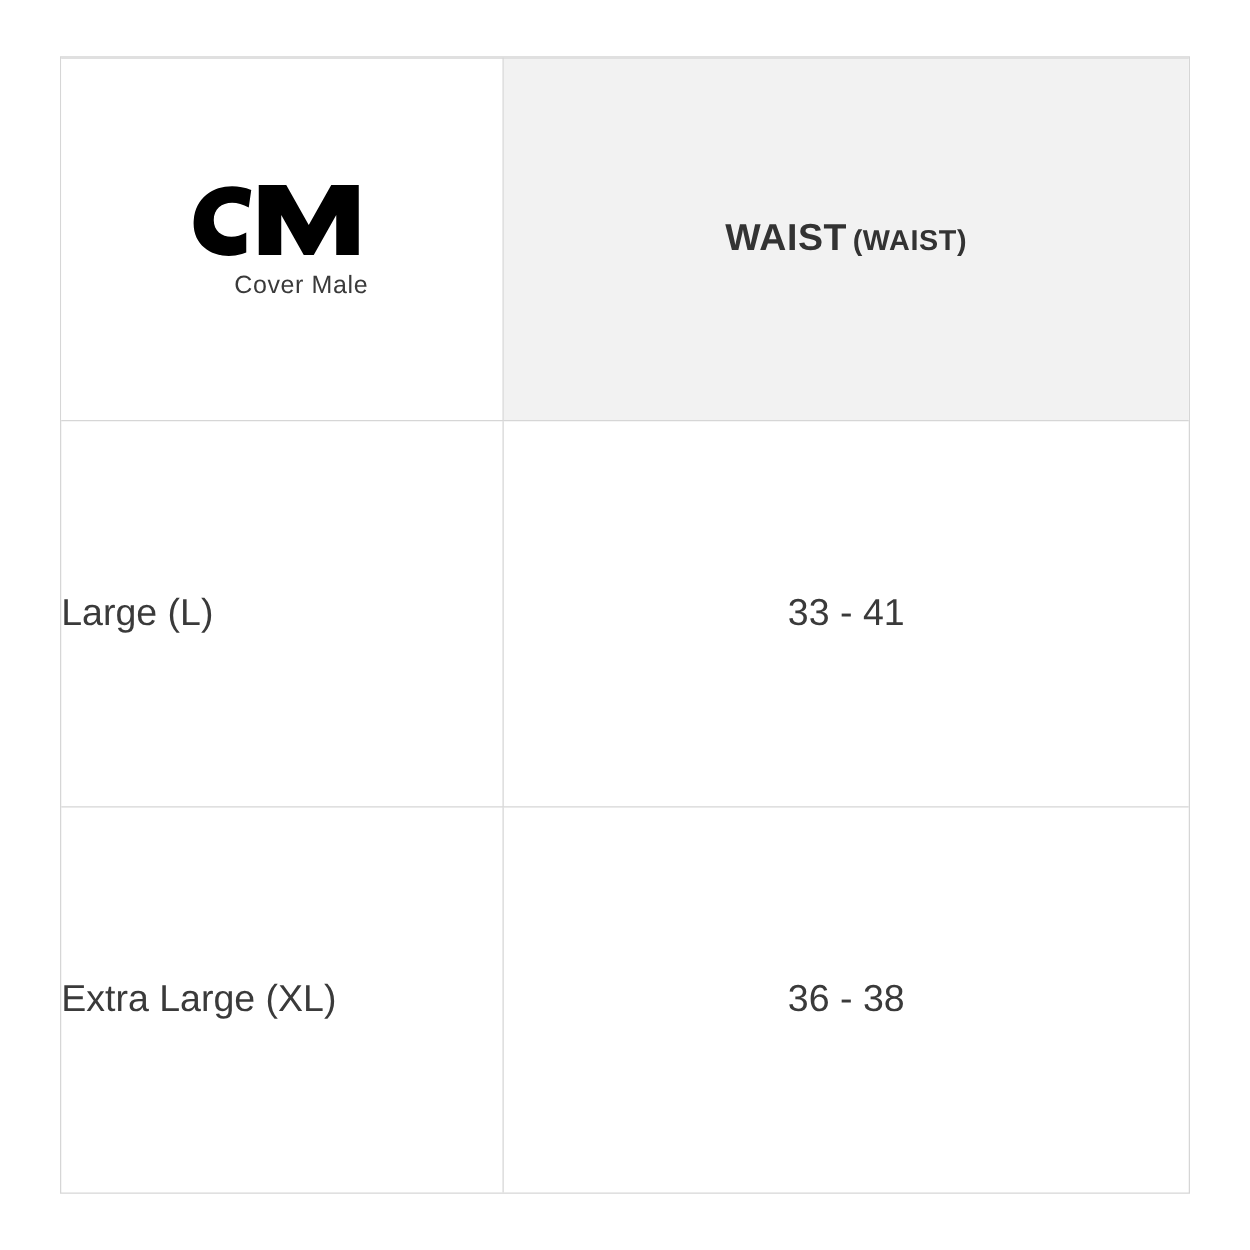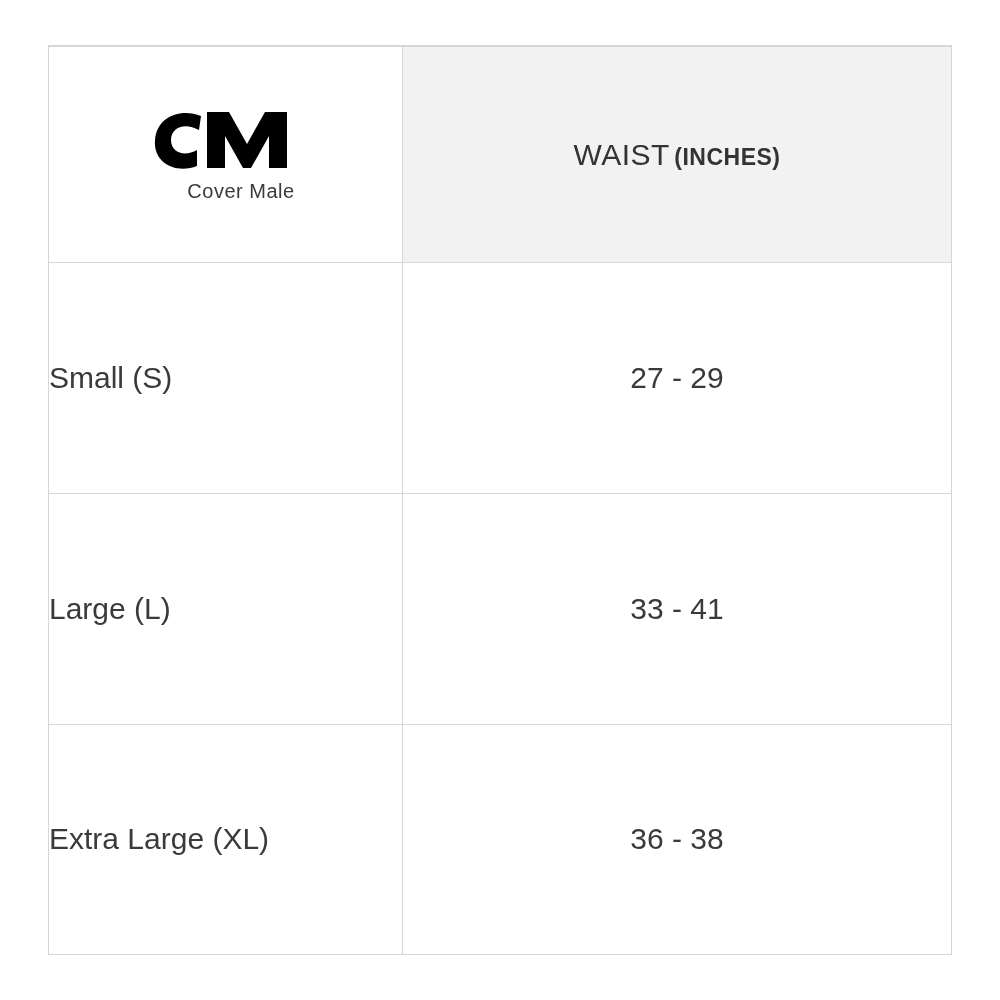--- a/index.html
+++ b/index.html
@@ -87,21 +87,21 @@
   }
 
   .header-cell {
     background: #f2f2f2;
     text-align: center;
     border-right: none !important;
   }
 
   .header-main {
     font-size: 30px;
-    font-weight: normal;
+    font-weight: bold;
     color: #333333;
     letter-spacing: 0.5px;
   }
 
   .header-unit {
     font-size: 23px;
     font-weight: bold;
     color: #333333;
     letter-spacing: 0.5px;
   }
@@ -139,28 +139,24 @@
                 <svg width="150" height="68" viewBox="0 0 150 68" xmlns="http://www.w3.org/2000/svg" aria-hidden="true">
                   <path d="M50 10 C 30 2, 6 10, 4 34 C 2 58, 26 68, 46 60 L 46 44 C 34 51, 20 47, 20 34 C 20 21, 34 16, 48 24 Z" fill="#000000"></path>
                   <path d="M56 62 L 56 6 L 78 6 L 96 38 L 114 6 L 136 6 L 136 62 L 118 62 L 118 30 L 100 62 L 92 62 L 74 30 L 74 62 Z" fill="#000000"></path>
                 </svg>
               </span>
               <span class="logo-sub">Cover Male</span>
             </div>
           </td>
           <td class="header-cell">
             <span class="header-main">WAIST</span>
-            <span class="header-unit">(INCHES)</span>
+            <span class="header-unit">(WAIST)</span>
           </td>
         </tr>
 
-        <tr>
-          <td class="size-cell">Small (S)</td>
-          <td class="value-cell">27 - 29</td>
-        </tr>
         <tr>
           <td class="size-cell">Large (L)</td>
           <td class="value-cell">33 - 41</td>
         </tr>
         <tr class="last-row">
           <td class="size-cell">Extra Large (XL)</td>
           <td class="value-cell">36 - 38</td>
         </tr>
       </tbody>
     </table>

